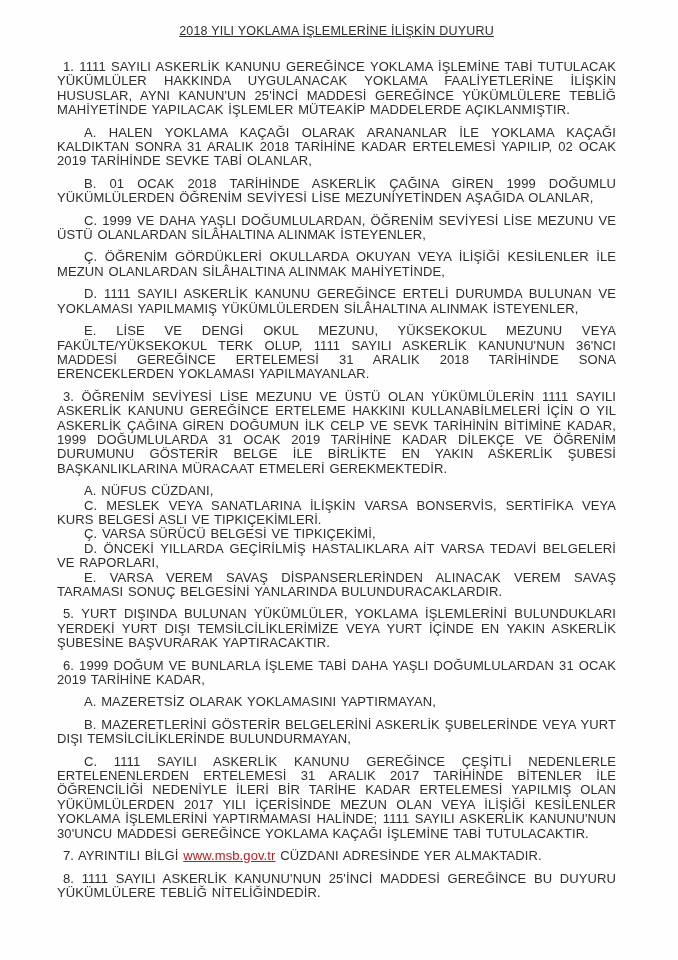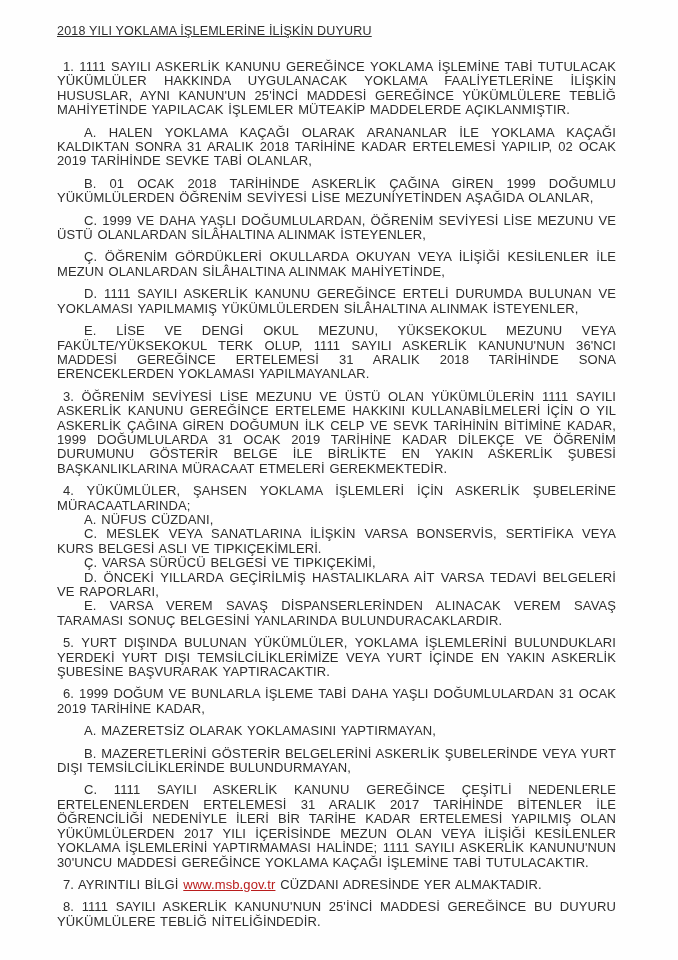--- a/index.html
+++ b/index.html
@@ -13,20 +13,21 @@
   .page {
     box-sizing: border-box;
     width: 678px;
     height: 960px;
     padding: 24px 62px 0 57px;
     font-family: "Liberation Sans", "DejaVu Sans", sans-serif;
     color: #2e2e2e;
     background: #fefefe;
   }
   .doc-title {
+    text-align: center;
     text-decoration: underline;
     font-size: 12.5px;
     letter-spacing: 0.2px;
     margin: 0 0 22px 0;
     white-space: nowrap;
   }
   p {
     margin: 0 0 8px 0;
     font-size: 13px;
     line-height: 14.4px;
@@ -55,21 +56,20 @@
 
   <p class="sub">A. HALEN YOKLAMA KAÇAĞI OLARAK ARANANLAR İLE YOKLAMA KAÇAĞI KALDIKTAN SONRA 31 ARALIK 2018 TARİHİNE KADAR ERTELEMESİ YAPILIP, 02 OCAK 2019 TARİHİNDE SEVKE TABİ OLANLAR,</p>
   <p class="sub">B. 01 OCAK 2018 TARİHİNDE ASKERLİK ÇAĞINA GİREN 1999 DOĞUMLU YÜKÜMLÜLERDEN ÖĞRENİM SEVİYESİ LİSE MEZUNİYETİNDEN AŞAĞIDA OLANLAR,</p>
   <p class="sub">C. 1999 VE DAHA YAŞLI DOĞUMLULARDAN, ÖĞRENİM SEVİYESİ LİSE MEZUNU VE ÜSTÜ OLANLARDAN SİLÂHALTINA ALINMAK İSTEYENLER,</p>
   <p class="sub">Ç. ÖĞRENİM GÖRDÜKLERİ OKULLARDA OKUYAN VEYA İLİŞİĞİ KESİLENLER İLE MEZUN OLANLARDAN SİLÂHALTINA ALINMAK MAHİYETİNDE,</p>
   <p class="sub">D. 1111 SAYILI ASKERLİK KANUNU GEREĞİNCE ERTELİ DURUMDA BULUNAN VE YOKLAMASI YAPILMAMIŞ YÜKÜMLÜLERDEN SİLÂHALTINA ALINMAK İSTEYENLER,</p>
   <p class="sub">E. LİSE VE DENGİ OKUL MEZUNU, YÜKSEKOKUL MEZUNU VEYA FAKÜLTE/YÜKSEKOKUL TERK OLUP, 1111 SAYILI ASKERLİK KANUNU'NUN 36'NCI MADDESİ GEREĞİNCE ERTELEMESİ 31 ARALIK 2018 TARİHİNDE SONA ERENCEKLERDEN YOKLAMASI YAPILMAYANLAR.</p>
 
   <p class="num">3. ÖĞRENİM SEVİYESİ LİSE MEZUNU VE ÜSTÜ OLAN YÜKÜMLÜLERİN 1111 SAYILI ASKERLİK KANUNU GEREĞİNCE ERTELEME HAKKINI KULLANABİLMELERİ İÇİN O YIL ASKERLİK ÇAĞINA GİREN DOĞUMUN İLK CELP VE SEVK TARİHİNİN BİTİMİNE KADAR, 1999 DOĞUMLULARDA 31 OCAK 2019 TARİHİNE KADAR DİLEKÇE VE ÖĞRENİM DURUMUNU GÖSTERİR BELGE İLE BİRLİKTE EN YAKIN ASKERLİK ŞUBESİ BAŞKANLIKLARINA MÜRACAAT ETMELERİ GEREKMEKTEDİR.</p>
 
-  <p class="num tight">4. YÜKÜMLÜLER, ŞAHSEN YOKLAMA İŞLEMLERİ İÇİN ASKERLİK ŞUBELERİNE MÜRACAATLARINDA;</p>
   <p class="sub tight">A. NÜFUS CÜZDANI,</p>
   <p class="sub tight">C. MESLEK VEYA SANATLARINA İLİŞKİN VARSA BONSERVİS, SERTİFİKA VEYA KURS BELGESİ ASLI VE TIPKIÇEKİMLERİ.</p>
   <p class="sub tight">Ç. VARSA SÜRÜCÜ BELGESİ VE TIPKIÇEKİMİ,</p>
   <p class="sub tight">D. ÖNCEKİ YILLARDA GEÇİRİLMİŞ HASTALIKLARA AİT VARSA TEDAVİ BELGELERİ VE RAPORLARI,</p>
   <p class="sub endlist">E. VARSA VEREM SAVAŞ DİSPANSERLERİNDEN ALINACAK VEREM SAVAŞ TARAMASI SONUÇ BELGESİNİ YANLARINDA BULUNDURACAKLARDIR.</p>
 
   <p class="num">5. YURT DIŞINDA BULUNAN YÜKÜMLÜLER, YOKLAMA İŞLEMLERİNİ BULUNDUKLARI YERDEKİ YURT DIŞI TEMSİLCİLİKLERİMİZE VEYA YURT İÇİNDE EN YAKIN ASKERLİK ŞUBESİNE BAŞVURARAK YAPTIRACAKTIR.</p>
 
   <p class="num">6. 1999 DOĞUM VE BUNLARLA İŞLEME TABİ DAHA YAŞLI DOĞUMLULARDAN 31 OCAK 2019 TARİHİNE KADAR,</p>
   <p class="sub">A. MAZERETSİZ OLARAK YOKLAMASINI YAPTIRMAYAN,</p>

